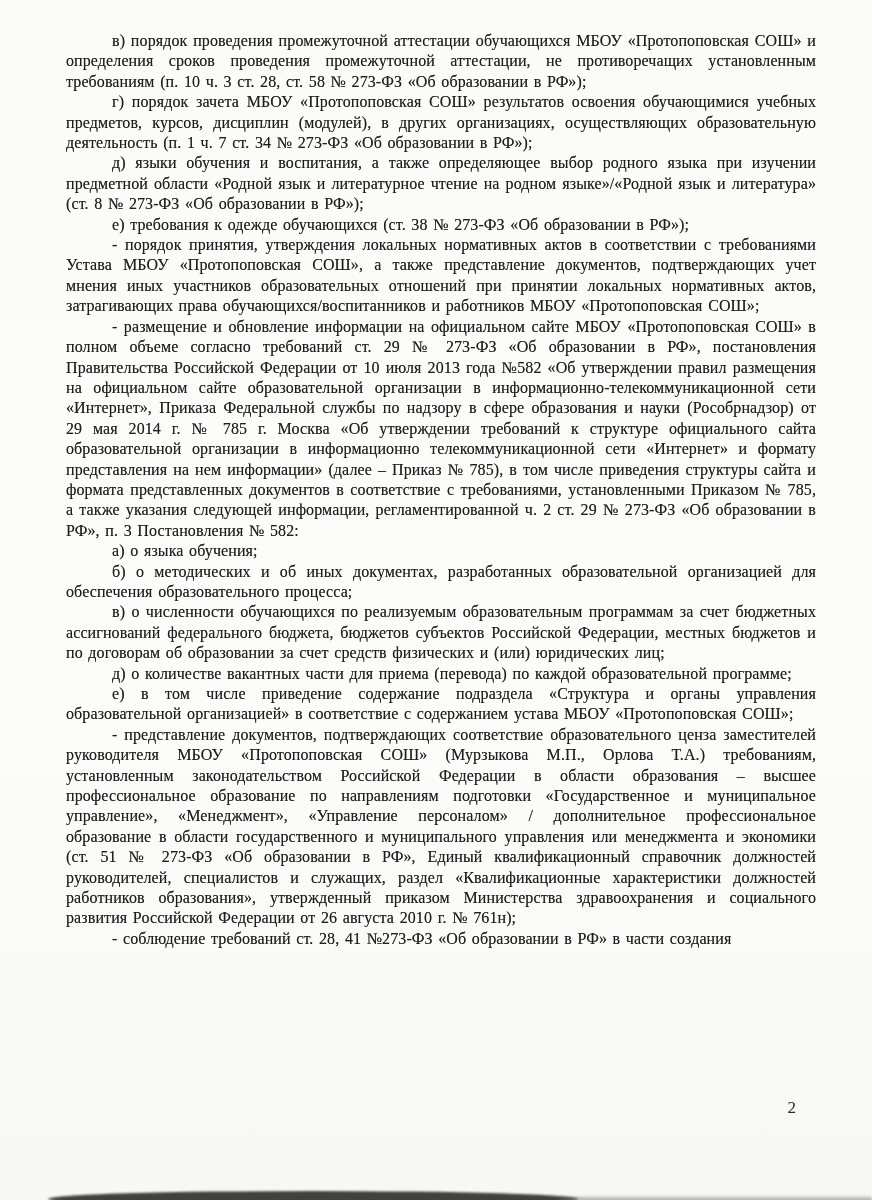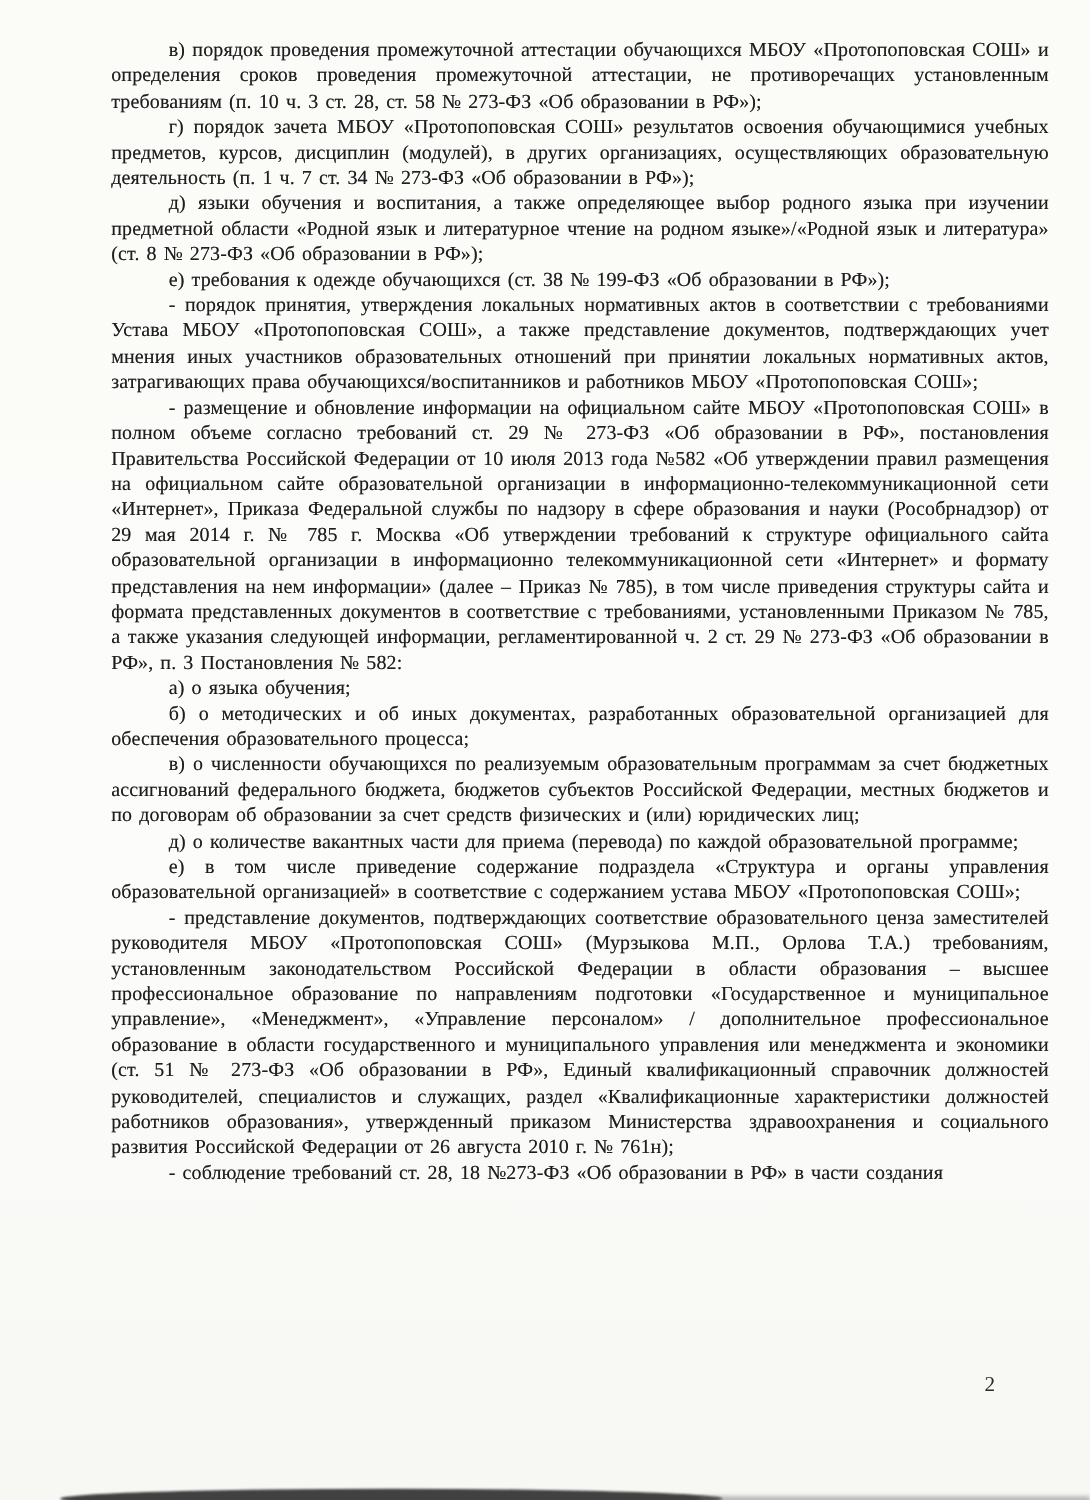--- a/index.html
+++ b/index.html
@@ -12,21 +12,21 @@
     width: 872px;
     height: 1200px;
     margin: 0 auto;
     background: linear-gradient(180deg, #fbfbf8 0%, #fcfcfa 60%, #f7f7f4 100%);
     overflow: hidden;
     font-family: "Liberation Serif", "DejaVu Serif", serif;
     color: #1e1e20;
   }
   .content {
     position: absolute;
-    left: 89px;
+    left: 66px;
     top: 31px;
     width: 750px;
   }
   .content p {
     margin: 0;
     padding: 0;
     font-size: 16px;
     line-height: 20.4px;
     text-align: justify;
     text-indent: 46px;
@@ -64,27 +64,27 @@
   }
 </style>
 </head>
 <body>
 
 <div class="page">
   <div class="content">
       <p>в) порядок проведения промежуточной аттестации обучающихся МБОУ «Протопоповская СОШ» и определения сроков проведения промежуточной аттестации, не противоречащих установленным требованиям (п. 10 ч. 3 ст. 28, ст. 58 № 273-ФЗ «Об образовании в РФ»);</p>
       <p>г) порядок зачета МБОУ «Протопоповская СОШ» результатов освоения обучающимися учебных предметов, курсов, дисциплин (модулей), в других организациях, осуществляющих образовательную деятельность (п. 1 ч. 7 ст. 34 № 273-ФЗ «Об образовании в РФ»);</p>
       <p>д) языки обучения и воспитания, а также определяющее выбор родного языка при изучении предметной области «Родной язык и литературное чтение на родном языке»/«Родной язык и литература» (ст. 8 № 273-ФЗ «Об образовании в РФ»);</p>
-      <p>е) требования к одежде обучающихся (ст. 38 № 199-ФЗ «Об образовании в РФ»);</p>
+      <p>е) требования к одежде обучающихся (ст. 38 № 273-ФЗ «Об образовании в РФ»);</p>
       <p>- порядок принятия, утверждения локальных нормативных актов в соответствии с требованиями Устава МБОУ «Протопоповская СОШ», а также представление документов, подтверждающих учет мнения иных участников образовательных отношений при принятии локальных нормативных актов, затрагивающих права обучающихся/воспитанников и работников МБОУ «Протопоповская СОШ»;</p>
       <p>- размещение и обновление информации на официальном сайте МБОУ «Протопоповская СОШ» в полном объеме согласно требований ст. 29 № 273-ФЗ «Об образовании в РФ», постановления Правительства Российской Федерации от 10 июля 2013 года №582 «Об утверждении правил размещения на официальном сайте образовательной организации в информационно-телекоммуникационной сети «Интернет», Приказа Федеральной службы по надзору в сфере образования и науки (Рособрнадзор) от 29 мая 2014 г. № 785 г. Москва «Об утверждении требований к структуре официального сайта образовательной организации в информационно телекоммуникационной сети «Интернет» и формату представления на нем информации» (далее – Приказ № 785), в том числе приведения структуры сайта и формата представленных документов в соответствие с требованиями, установленными Приказом № 785, а также указания следующей информации, регламентированной ч. 2 ст. 29 № 273-ФЗ «Об образовании в РФ», п. 3 Постановления № 582:</p>
       <p>а) о языка обучения;</p>
       <p>б) о методических и об иных документах, разработанных образовательной организацией для обеспечения образовательного процесса;</p>
       <p>в) о численности обучающихся по реализуемым образовательным программам за счет бюджетных ассигнований федерального бюджета, бюджетов субъектов Российской Федерации, местных бюджетов и по договорам об образовании за счет средств физических и (или) юридических лиц;</p>
       <p>д) о количестве вакантных части для приема (перевода) по каждой образовательной программе;</p>
       <p>е) в том числе приведение содержание подраздела «Структура и органы управления образовательной организацией» в соответствие с содержанием устава МБОУ «Протопоповская СОШ»;</p>
       <p>- представление документов, подтверждающих соответствие образовательного ценза заместителей руководителя МБОУ «Протопоповская СОШ» (Мурзыкова М.П., Орлова Т.А.) требованиям, установленным законодательством Российской Федерации в области образования – высшее профессиональное образование по направлениям подготовки «Государственное и муниципальное управление», «Менеджмент», «Управление персоналом» / дополнительное профессиональное образование в области государственного и муниципального управления или менеджмента и экономики (ст. 51 № 273-ФЗ «Об образовании в РФ», Единый квалификационный справочник должностей руководителей, специалистов и служащих, раздел «Квалификационные характеристики должностей работников образования», утвержденный приказом Министерства здравоохранения и социального развития Российской Федерации от 26 августа 2010 г. № 761н);</p>
-      <p>- соблюдение требований ст. 28, 18 №273-ФЗ «Об образовании в РФ» в части создания</p>
+      <p>- соблюдение требований ст. 28, 41 №273-ФЗ «Об образовании в РФ» в части создания</p>
     </div>
   <div class="page-number">2</div>
   <div class="scan-artifact"></div>
   <div class="scan-edge-right"></div>
 </div>
 
 </body></html>

